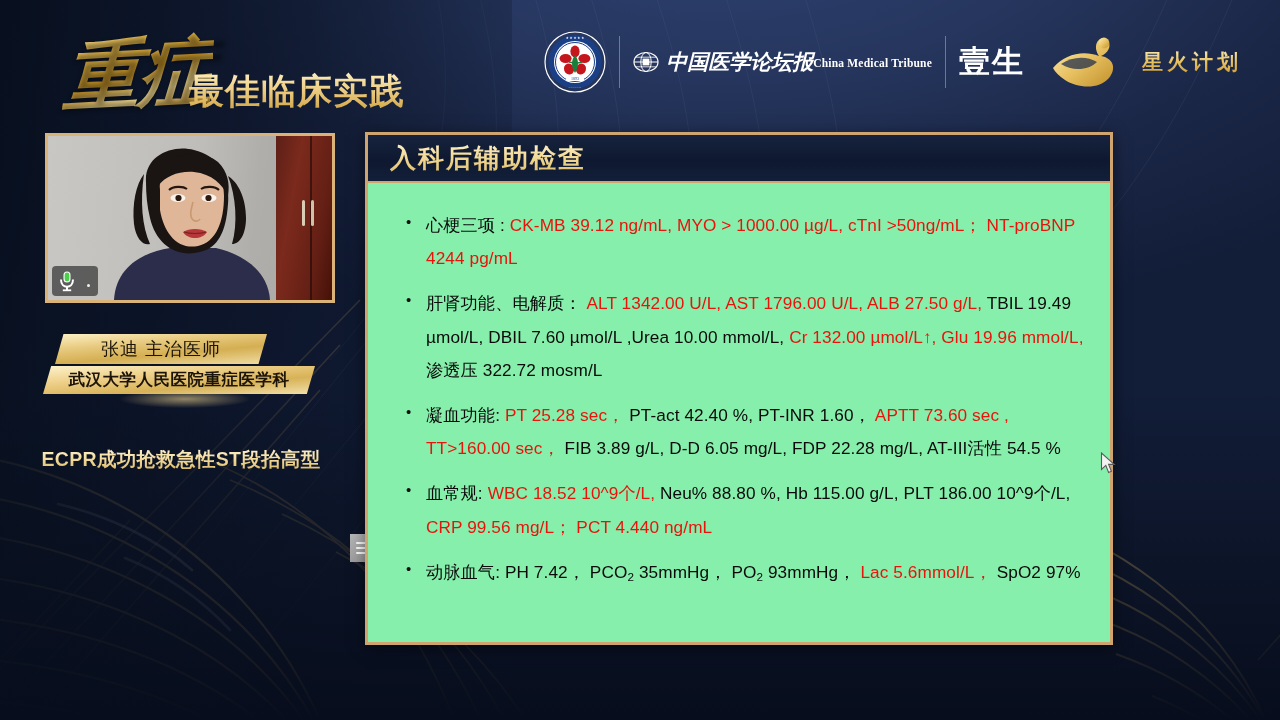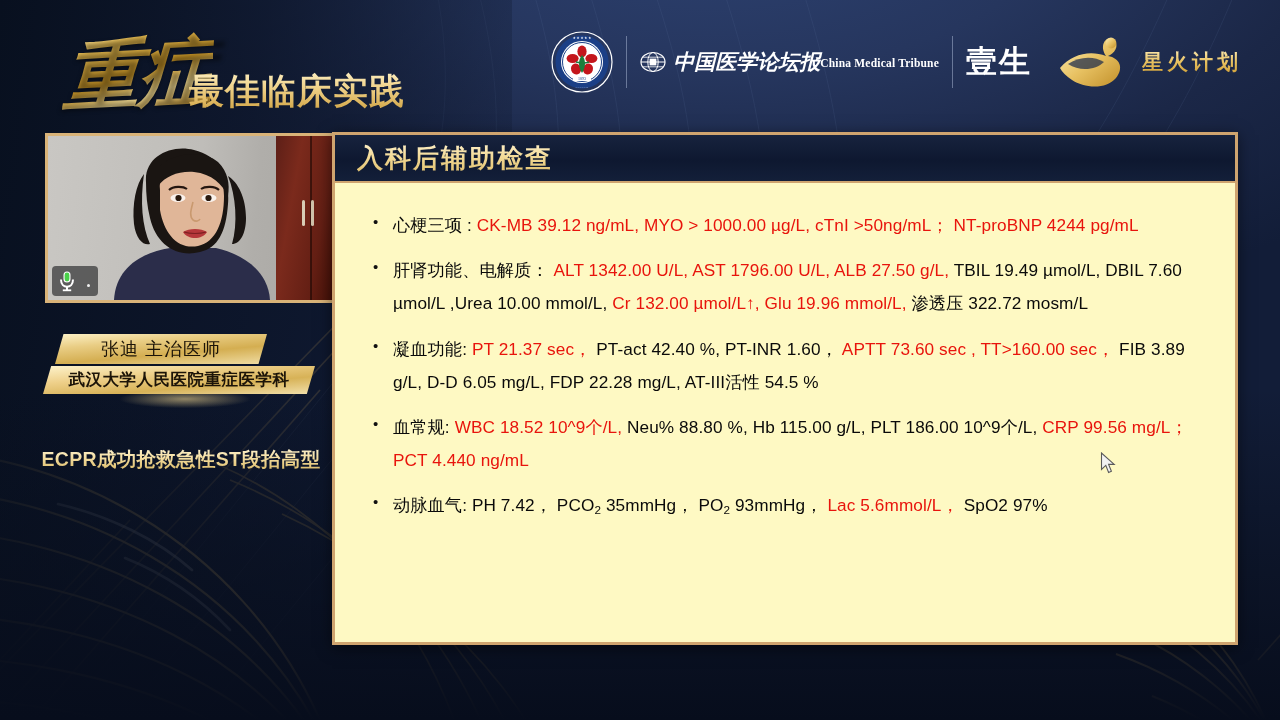--- a/index.html
+++ b/index.html
@@ -78,21 +78,21 @@
     font-family:"Liberation Serif","DejaVu Serif",serif; font-style:italic;
   }
   .cmt-en {
     font-size:11.5px; font-weight:bold; color:#ffffff; letter-spacing:.2px;
     margin-top:3px; font-family:"Liberation Serif","DejaVu Serif",serif;
   }
   .yisheng {
     font-size:31px; font-weight:bold; color:#fff; letter-spacing:2px;
     font-family:"Liberation Serif","DejaVu Serif",serif;
   }
-  .spark-block { display:flex; align-items:center; gap:12px; margin-left:26px; }
+  .spark-block { display:flex; align-items:center; gap:19px; margin-left:26px; }
   .spark-ico { width:72px; height:56px; }
   .spark-text {
     font-size:21px; font-weight:bold; letter-spacing:4px;
     color:transparent;
     background:linear-gradient(180deg,#fff0bd 0%,#e8c263 48%,#cd9c32 100%);
     -webkit-background-clip:text; background-clip:text;
   }
 
   
   #video-tile {
@@ -163,22 +163,22 @@
     position:absolute; left:350px; top:534px; width:20px; height:28px;
     background:linear-gradient(180deg,#b6b6b6,#9d9d9d);
     border-radius:0 4px 4px 0;
     display:flex; flex-direction:column; justify-content:center;
     align-items:center; gap:3px; padding-left:3px;
   }
   #panel-tab i { display:block; width:11px; height:2px; background:#fff; border-radius:1px; }
 
   
   #slide {
-    position:absolute; left:332px; top:132px; width:906px; height:513px;
-    border:3px solid #cfa46f; background:#fef9c3;
+    position:absolute; left:365px; top:132px; width:748px; height:513px;
+    border:3px solid #cfa46f; background:#86efac;
     box-shadow:0 3px 14px rgba(0,0,0,.5);
   }
   #slide-titlebar {
     height:48px; background:linear-gradient(180deg,#17233e 0%,#0e1830 55%,#131f39 100%);
     display:flex; align-items:center; padding-left:22px;
     border-bottom:2px solid #cfa46f;
   }
   #slide-title {
     font-size:26px; font-weight:bold; letter-spacing:2px;
     color:transparent;
@@ -411,21 +411,21 @@
   <i></i>
 </div>
 
 <div id="slide">
   <div id="slide-titlebar">
     <div id="slide-title">入科后辅助检查</div>
   </div>
   <div id="slide-body">
       <div class="bullet"><span>心梗三项 :</span> <span class="r">CK-MB 39.12 ng/mL, MYO &gt; 1000.00 µg/L, cTnI &gt;50ng/mL； NT-proBNP 4244 pg/mL</span></div>
       <div class="bullet"><span>肝肾功能、电解质：</span> <span class="r">ALT 1342.00 U/L, AST 1796.00 U/L, ALB 27.50 g/L,</span> <span>TBIL 19.49 µmol/L, DBIL 7.60 µmol/L ,Urea 10.00 mmol/L,</span> <span class="r">Cr 132.00 µmol/L↑, Glu 19.96 mmol/L,</span> <span>渗透压 322.72 mosm/L</span></div>
-      <div class="bullet"><span>凝血功能:</span> <span class="r">PT 21.37 sec，</span> <span>PT-act 42.40 %, PT-INR 1.60，</span> <span class="r">APTT 73.60 sec , TT&gt;160.00 sec，</span> <span>FIB 3.89 g/L, D-D 6.05 mg/L, FDP 22.28 mg/L, AT-III活性 54.5 %</span></div>
+      <div class="bullet"><span>凝血功能:</span> <span class="r">PT 25.28 sec，</span> <span>PT-act 42.40 %, PT-INR 1.60，</span> <span class="r">APTT 73.60 sec , TT&gt;160.00 sec，</span> <span>FIB 3.89 g/L, D-D 6.05 mg/L, FDP 22.28 mg/L, AT-III活性 54.5 %</span></div>
       <div class="bullet"><span>血常规:</span> <span class="r">WBC 18.52 10^9个/L,</span> <span>Neu% 88.80 %, Hb 115.00 g/L, PLT 186.00 10^9个/L,</span> <span class="r">CRP 99.56 mg/L； PCT 4.440 ng/mL</span></div>
       <div class="bullet"><span>动脉血气: PH 7.42， PCO<sub>2</sub> 35mmHg， PO<sub>2</sub> 93mmHg，</span> <span class="r">Lac 5.6mmol/L，</span> <span>SpO2 97%</span></div>
     </div>
 </div>
 
 <svg id="cursor" viewBox="0 0 16 22" style="left: 1100px; top: 452px;">
   <path d="M1.5,1 L1.5,17.5 L5.8,13.4 L8.6,20.4 L11.4,19.2 L8.6,12.4 L14.2,12.4 Z" fill="#f2f2f2" stroke="#5a5a5a" stroke-width="1.1"></path>
 </svg>
 
 </body></html>

